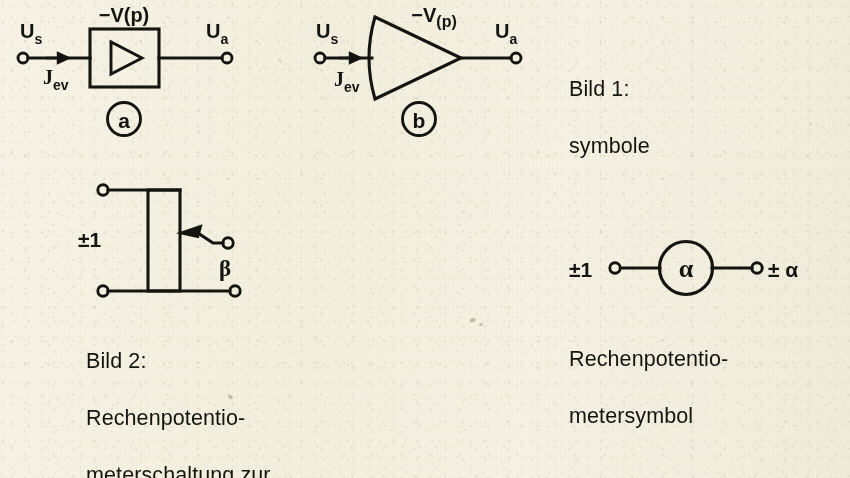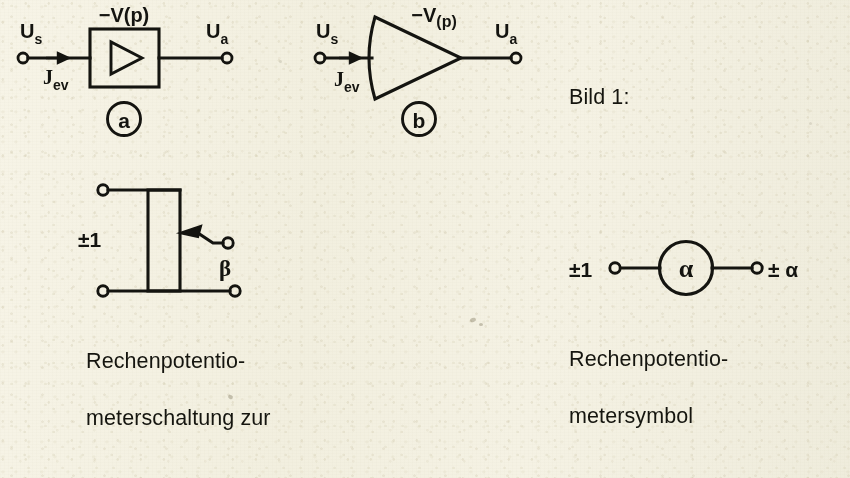--- a/index.html
+++ b/index.html
@@ -126,22 +126,23 @@
       <text x="139" y="22" text-anchor="middle" font-family="Liberation Sans, sans-serif" font-size="20" font-weight="700" fill="#141410"><tspan>−V</tspan><tspan dy="5" font-size="16">(p)</tspan></text>
 
       <text x="21" y="38" font-family="Liberation Sans, sans-serif" font-size="20" font-weight="700" fill="#141410"><tspan>U</tspan><tspan dy="6" font-size="14">s</tspan></text>
 
       <text x="200" y="38" font-family="Liberation Sans, sans-serif" font-size="20" font-weight="700" fill="#141410"><tspan>U</tspan><tspan dy="6" font-size="14">a</tspan></text>
 
       <text x="39" y="86" font-family="Liberation Serif, serif" font-size="20" font-weight="700" fill="#141410"><tspan>J</tspan><tspan dy="6" font-size="14" font-family="Liberation Sans, sans-serif">ev</tspan></text>
     </svg>
   </div>
 
-  <div class="caption" style="left:569px; top:54px; width:275px;">
+  <div class="caption" style="left:569px; top:46px; width:275px;">
     <span class="cap-line">Bild 1:</span>
+    <span class="cap-line">symbole</span>
   </div>
 
   <div class="fig" style="left:70px; top:175px; width:190px; height:130px;">
     <svg class="svgfig" width="190" height="130" viewBox="0 0 190 130">
       <g fill="none" stroke="#141410" stroke-width="3.1" stroke-linecap="square">
 
         <line x1="38" y1="15" x2="110" y2="15"></line>
 
         <line x1="38" y1="116" x2="160" y2="116"></line>
 
@@ -157,20 +158,21 @@
       <circle cx="165" cy="116" r="5.2" fill="none" stroke="#141410" stroke-width="2.9"></circle>
       <circle cx="158" cy="68" r="5.2" fill="none" stroke="#141410" stroke-width="2.9"></circle>
 
       <text x="8" y="72" font-family="Liberation Sans, sans-serif" font-size="21" font-weight="700" fill="#141410">±1</text>
 
       <text x="149" y="101" font-family="Liberation Serif, serif" font-size="23" font-weight="700" fill="#141410">β</text>
     </svg>
   </div>
 
   <div class="caption" style="left:86px; top:318px; width:310px;">
+    <span class="cap-line">Bild 2:</span>
     <span class="cap-line">Rechenpotentio-</span>
     <span class="cap-line">meterschaltung zur</span>
     
     
   </div>
 
   <div class="fig" style="left:556px; top:232px; width:290px; height:72px;">
     <svg class="svgfig" width="290" height="72" viewBox="0 0 290 72">
       <g fill="none" stroke="#141410" stroke-width="3.1" stroke-linecap="square">
         <line x1="65" y1="36" x2="104" y2="36"></line>

